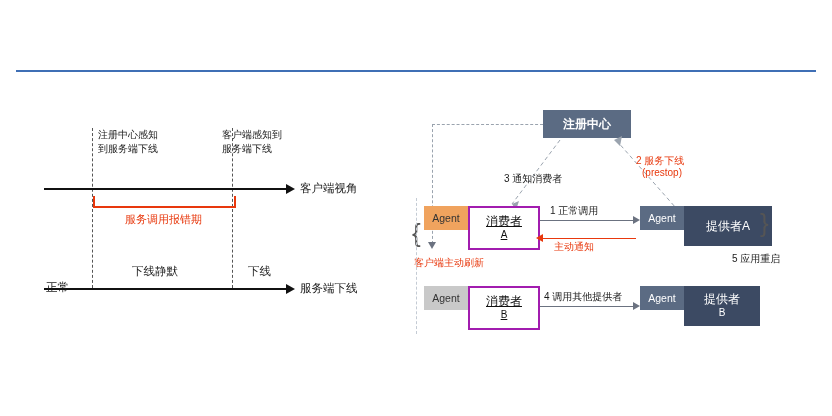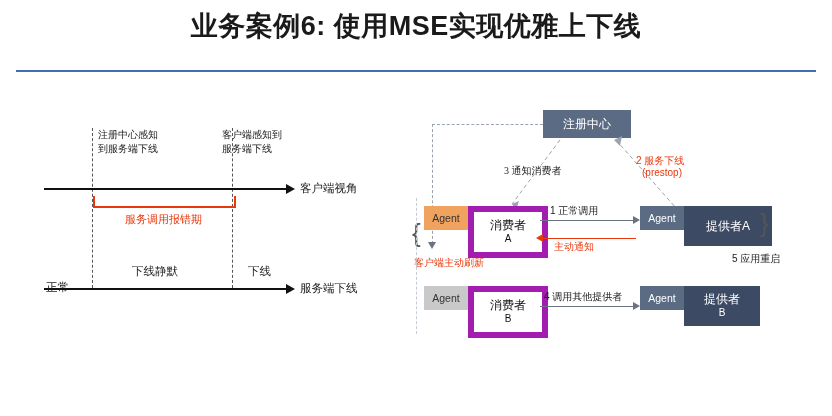--- a/index.html
+++ b/index.html
@@ -101,21 +101,22 @@
   }
   .node-registry {
     background: #5b6b83;
   }
   .node-provider {
     background: #3c4a63;
   }
   .node-consumer {
     background: #ffffff;
     color: #111111;
-    border: 6px solid #a21caf;
+    border: 2px solid #a21caf;
+    text-decoration: underline;
   }
   .agent-box {
     position: absolute;
     background: #f0a35e;
     color: #333333;
     font-size: 10.5px;
     display: flex;
     align-items: center;
     justify-content: center;
   }
@@ -160,21 +161,20 @@
   }
   .tri-r { border-top: 4px solid transparent; border-bottom: 4px solid transparent; border-left: 7px solid #6b7280; }
   .tri-d { border-left: 4px solid transparent; border-right: 4px solid transparent; border-top: 7px solid #6b7280; }
   .tri-red-l { border-top: 4px solid transparent; border-bottom: 4px solid transparent; border-right: 7px solid #e8380d; }
 </style>
 </head>
 <body>
 
 <div id="slide">
 
-  <div id="title">业务案例6: 使用MSE实现优雅上下线</div>
   <div id="title-rule"></div>
 
   <div id="left-panel">
 
     <div class="vline" style="left:92px; top:48px; height:160px;"></div>
     <div class="vline" style="left:232px; top:48px; height:160px;"></div>
 
     <div class="lbl-small" style="left:98px; top:48px;">注册中心感知</div>
     <div class="lbl-small" style="left:98px; top:62px;">到服务端下线</div>
 
@@ -192,36 +192,36 @@
     <div class="arrowhead-r" style="left:286px; top:204px;"></div>
     <div class="side-label" style="left:300px; top:201px;">服务端下线</div>
 
     <div class="side-label" style="left:46px; top:200px;">正常</div>
     <div class="side-label" style="left:132px; top:184px;">下线静默</div>
     <div class="side-label" style="left:248px; top:184px;">下线</div>
   </div>
 
   <div id="right-panel">
 
-    <div class="node-box node-registry" style="left:143px; top:30px; width:88px; height:28px;">
+    <div class="node-box node-registry" style="left:143px; top:30px; width:88px; height:28px;font-weight:bold;">
       <span>注册中心</span>
     </div>
 
     <div class="dash-box" style="left:32px; top:44px; width:111px; height:0; border:none; border-top:1px dashed #9aa3ae;"></div>
     <div class="dash-box" style="left:32px; top:44px; width:0; height:120px; border:none; border-left:1px dashed #9aa3ae;"></div>
     <div class="tri-d tri" style="left:28px; top:162px;"></div>
 
     <svg width="432" height="336" style="position:absolute; left:0; top:0; pointer-events:none;">
       <line x1="216" y1="60" x2="276" y2="128" stroke="#9aa3ae" stroke-width="1" stroke-dasharray="4,3"></line>
       <polygon points="214,60 222,56 220,66" fill="#9aa3ae"></polygon>
       <line x1="160" y1="60" x2="112" y2="124" stroke="#9aa3ae" stroke-width="1" stroke-dasharray="4,3"></line>
       <polygon points="112,124 119,121 116,130" fill="#9aa3ae"></polygon>
     </svg>
 
-    <div class="cap" style="left:104px; top:84px;font-family:Liberation Serif, serif;">3 通知消费者</div>
+    <div class="cap" style="left:104px; top:92px;">3 通知消费者</div>
 
     <div class="cap-red" style="left:236px; top:74px;">2 服务下线</div>
     <div class="cap-red" style="left:242px; top:87px;">(prestop)</div>
 
     <div class="agent-box" style="left:24px; top:126px; width:44px; height:24px;">
       <span>Agent</span>
     </div>
     <div class="node-box node-consumer" style="left:68px; top:126px; width:68px; height:40px; flex-direction:column;">
       <span>消费者</span>
       <span style="font-size:10px;">A</span>

